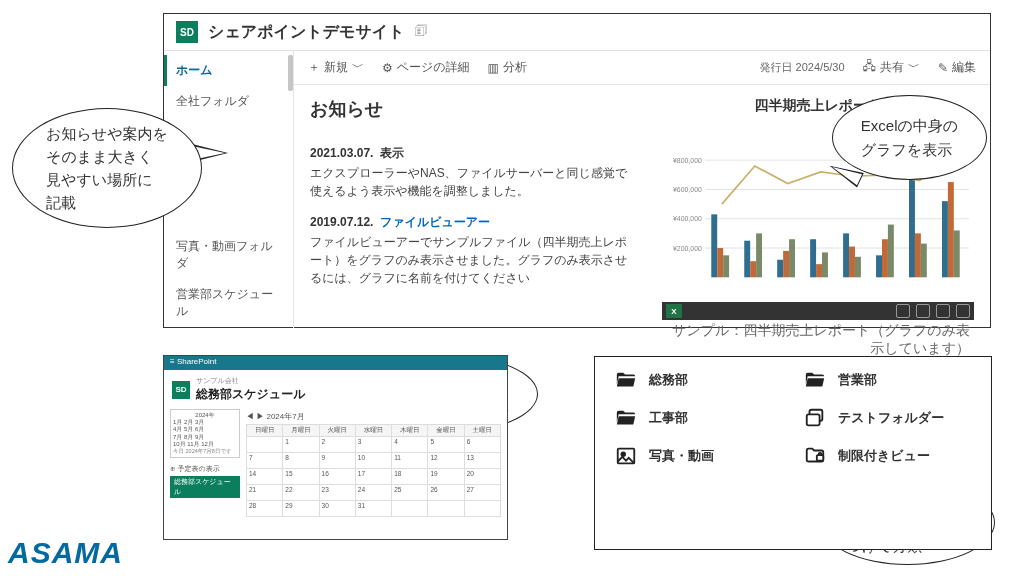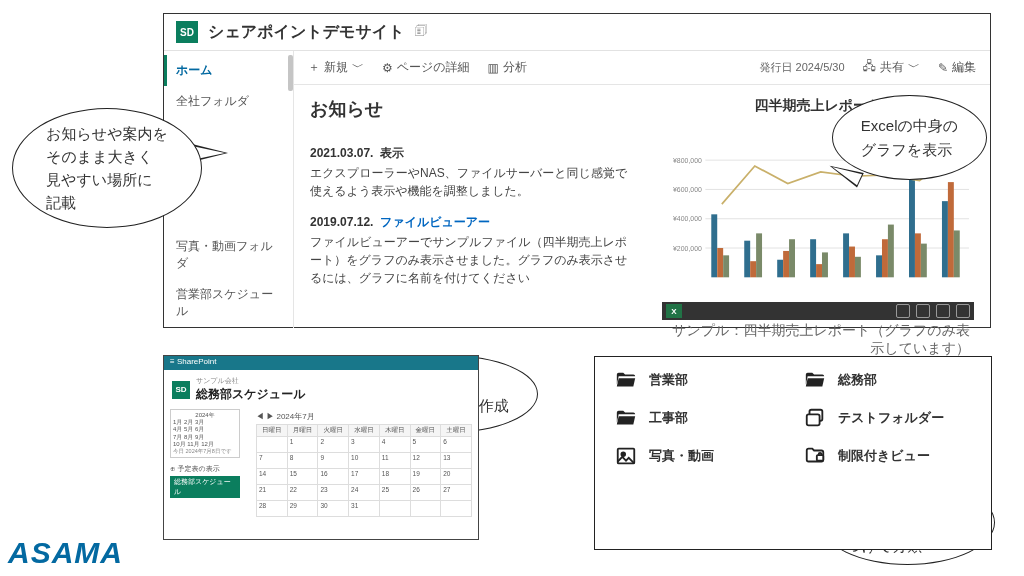--- a/index.html
+++ b/index.html
@@ -52,26 +52,26 @@
   .tail.t1 { left:192px; top:144px; border-left:36px solid #222; border-top:9px solid transparent; border-bottom:9px solid transparent; }
   .tail.t1::after{content:"";position:absolute;left:-36px;top:-7px;border-left:33px solid #fff;border-top:7px solid transparent;border-bottom:7px solid transparent;}
   .tail.t2 { left:828px; top:165px; border-right:34px solid #222; border-top:8px solid transparent; border-bottom:8px solid transparent; transform:rotate(25deg);}
   .tail.t2::after{content:"";position:absolute;left:3px;top:-6px;border-right:30px solid #fff;border-top:6px solid transparent;border-bottom:6px solid transparent;}
   .tail.t3 { left:348px; top:415px; border-right:30px solid #222; border-top:8px solid transparent; border-bottom:8px solid transparent; transform:rotate(18deg);}
   .tail.t3::after{content:"";position:absolute;left:3px;top:-6px;border-right:26px solid #fff;border-top:6px solid transparent;border-bottom:6px solid transparent;}
   .tail.t4 { left:810px; top:490px; border-right:30px solid #222; border-top:8px solid transparent; border-bottom:8px solid transparent; transform:rotate(-25deg);}
   .tail.t4::after{content:"";position:absolute;left:3px;top:-6px;border-right:26px solid #fff;border-top:6px solid transparent;border-bottom:6px solid transparent;}
 
   
-  .mini-frame { position:absolute; left:163px; top:355px; width:316px; height:185px; border:1px solid #444; background:#fff; font-size:8px; color:#555; }
+  .mini-frame { position:absolute; left:163px; top:355px; width:345px; height:185px; border:1px solid #444; background:#fff; font-size:8px; color:#555; }
   .mini-top { background:#18778a; height:14px; color:#fff; padding:1px 6px; font-size:8px; }
   .mini-hd { display:flex; align-items:center; gap:6px; padding:6px 8px; }
   .mini-logo { width:18px;height:18px;background:#0b7e5e;color:#fff;font-size:8px;font-weight:bold;display:flex;align-items:center;justify-content:center;}
   .mini-ttl { font-size:12px; font-weight:bold; color:#222; }
-  .mini-body { display:flex; gap:16px; padding:0 6px;}
+  .mini-body { display:flex; gap:6px; padding:0 6px;}
   .mini-left { width:70px; }
   .mini-cal-s { border:1px solid #ccc; padding:2px; font-size:6px; line-height:1.2; }
   .mini-sched-label{ margin-top:6px; font-size:7px;}
   .mini-tag { background:#0b7e5e; color:#fff; font-size:7px; padding:1px 4px; display:inline-block; margin-top:2px;}
   .mini-right { flex:1; }
   .mini-month { font-size:8px; padding:2px 0;}
   table.mini-cal { width:100%; border-collapse:collapse; }
   table.mini-cal th, table.mini-cal td { border:1px solid #ddd; font-size:6.5px; text-align:left; padding:1px 2px; height:16px; vertical-align:top;}
   table.mini-cal th { background:#f5f5f5; font-weight:normal; text-align:center; height:12px;}
 
@@ -317,30 +317,30 @@
 
 <div class="folder-frame">
   <div class="folder-grid" id="folder-grid">
       <div class="folder-item">
        <span class="f-ic">
           <svg viewBox="0 0 24 24" fill="#222">
             <path d="M2 6a2 2 0 012-2h5l2 2h9a2 2 0 012 2H4l-2 9V6z"></path>
             <path d="M2 19l2-9h18l-2 9H2z" fill="#222"></path>
           </svg>
         </span>
-       <span>営業部</span>
+       <span>総務部</span>
      </div>
       <div class="folder-item">
        <span class="f-ic">
           <svg viewBox="0 0 24 24" fill="#222">
             <path d="M2 6a2 2 0 012-2h5l2 2h9a2 2 0 012 2H4l-2 9V6z"></path>
             <path d="M2 19l2-9h18l-2 9H2z" fill="#222"></path>
           </svg>
         </span>
-       <span>総務部</span>
+       <span>営業部</span>
      </div>
       <div class="folder-item">
        <span class="f-ic">
           <svg viewBox="0 0 24 24" fill="#222">
             <path d="M2 6a2 2 0 012-2h5l2 2h9a2 2 0 012 2H4l-2 9V6z"></path>
             <path d="M2 19l2-9h18l-2 9H2z" fill="#222"></path>
           </svg>
         </span>
        <span>工事部</span>
      </div>

